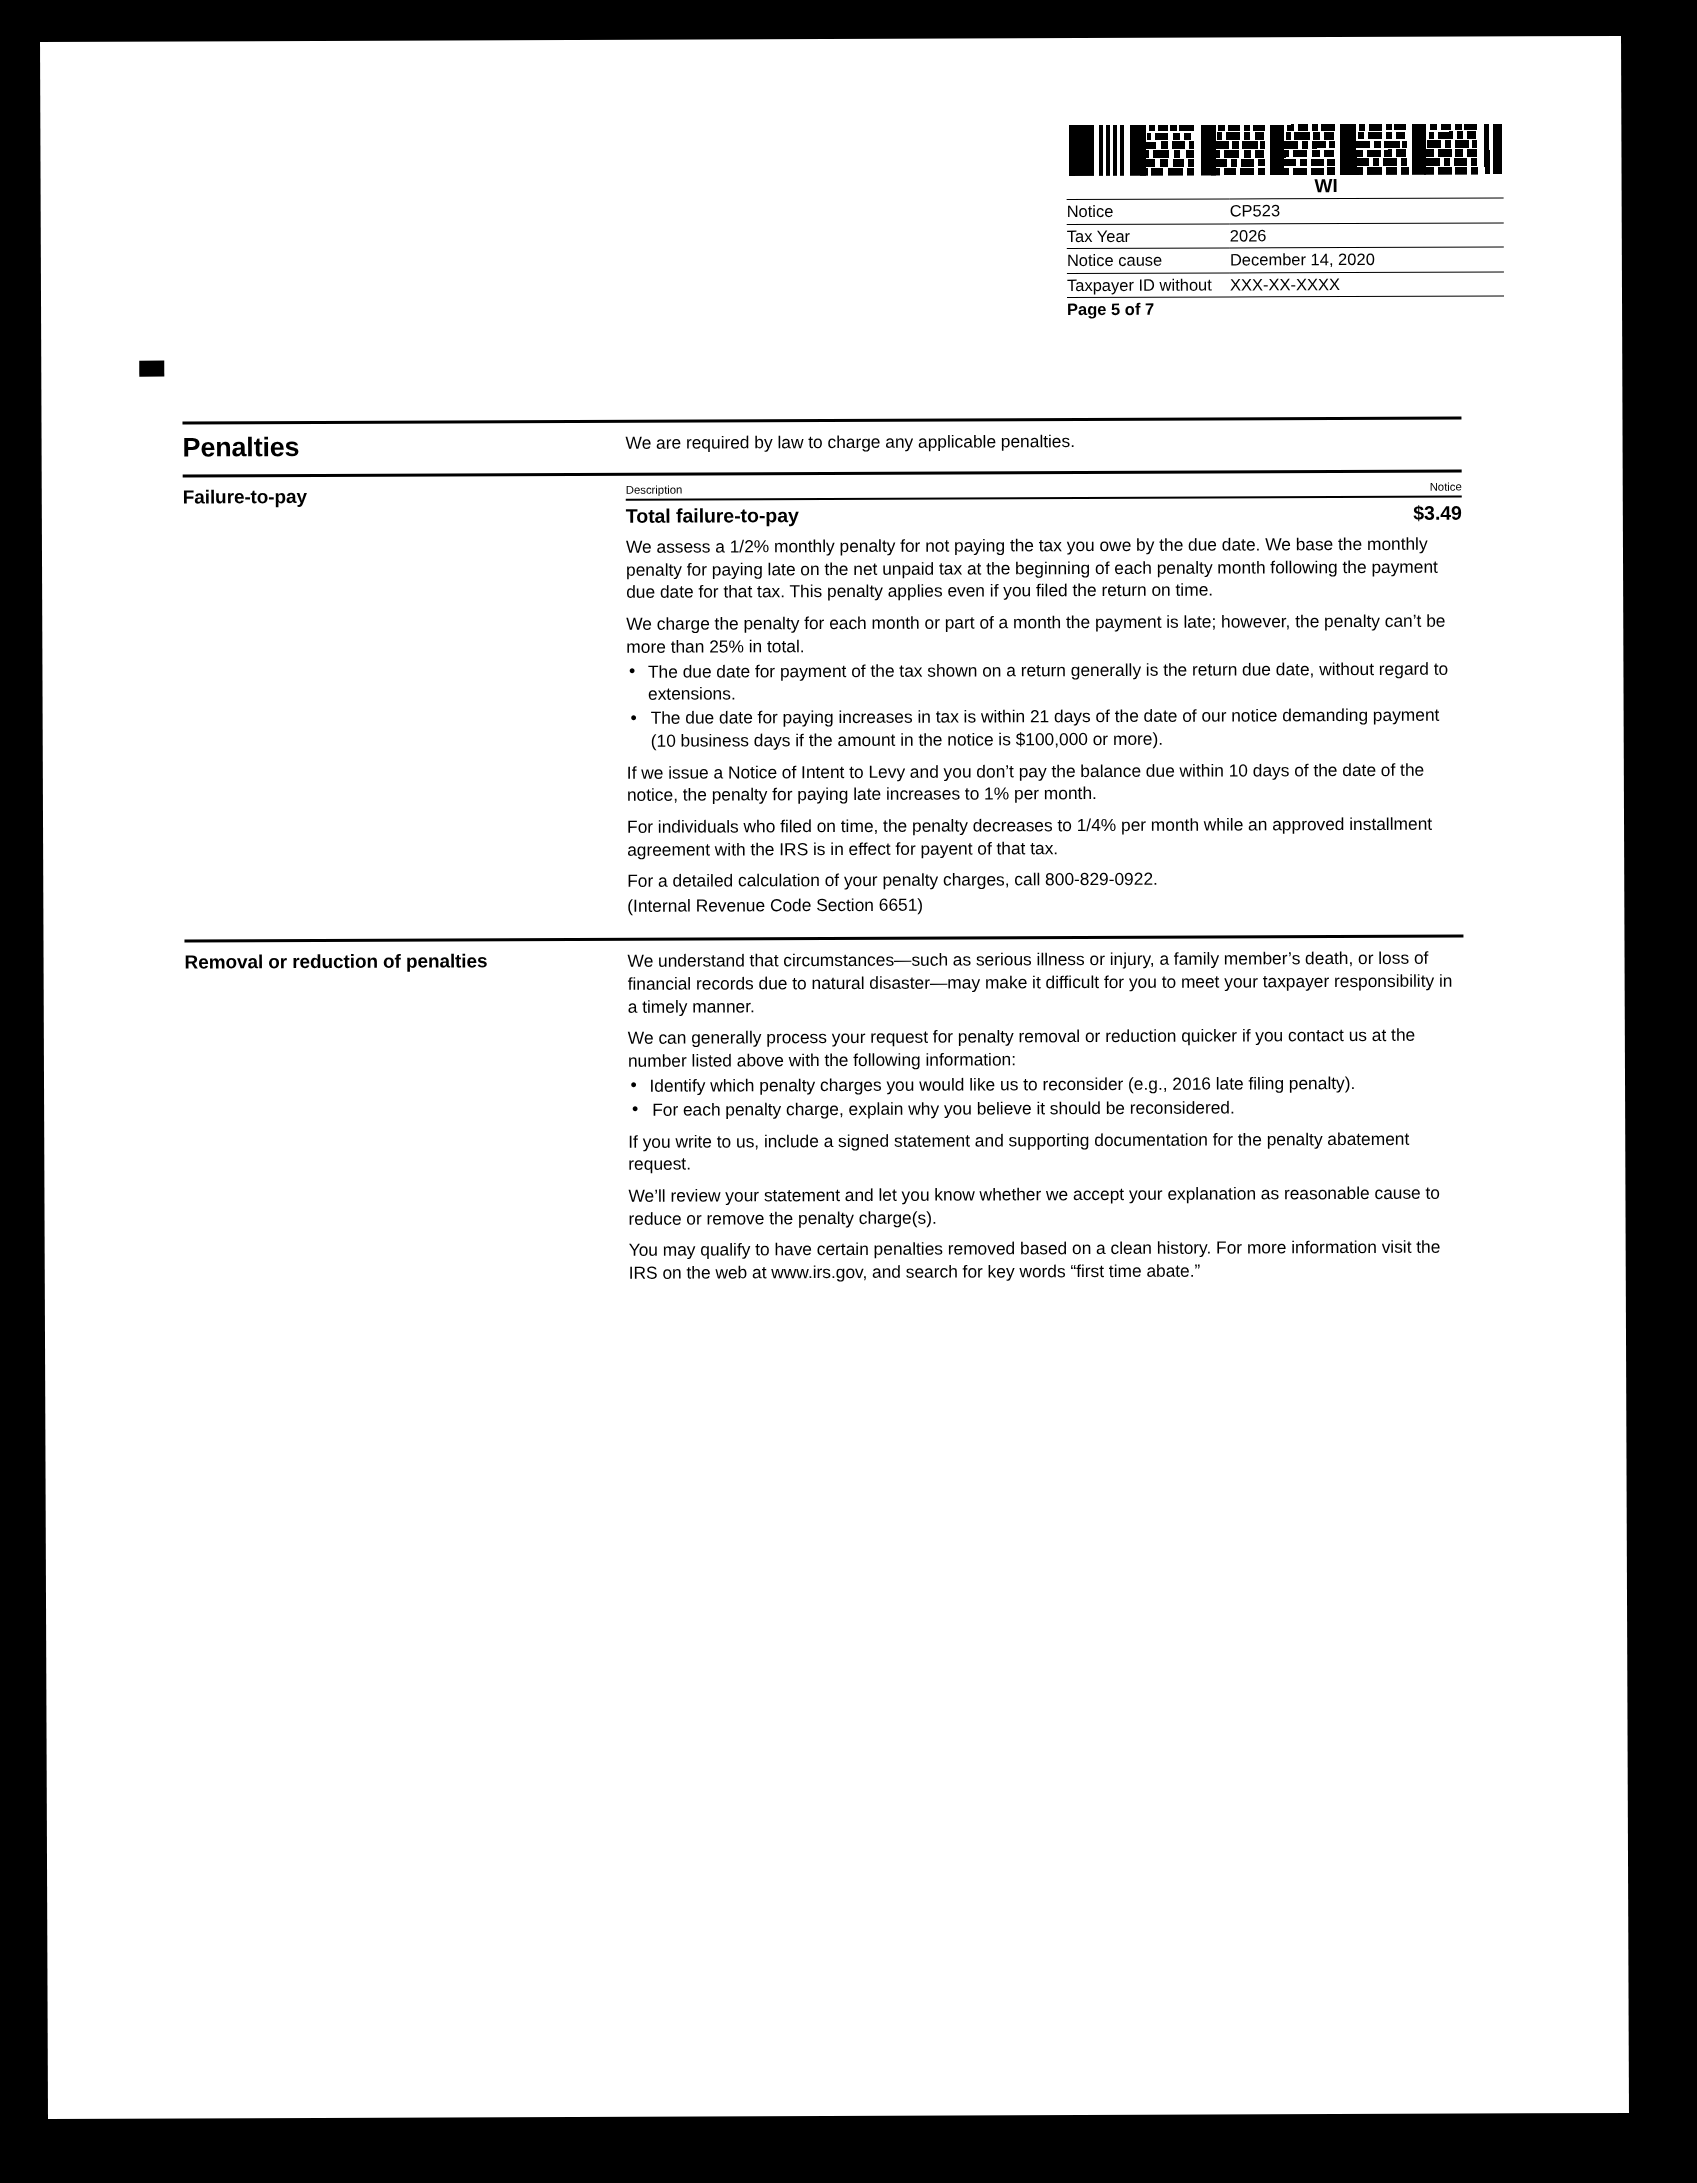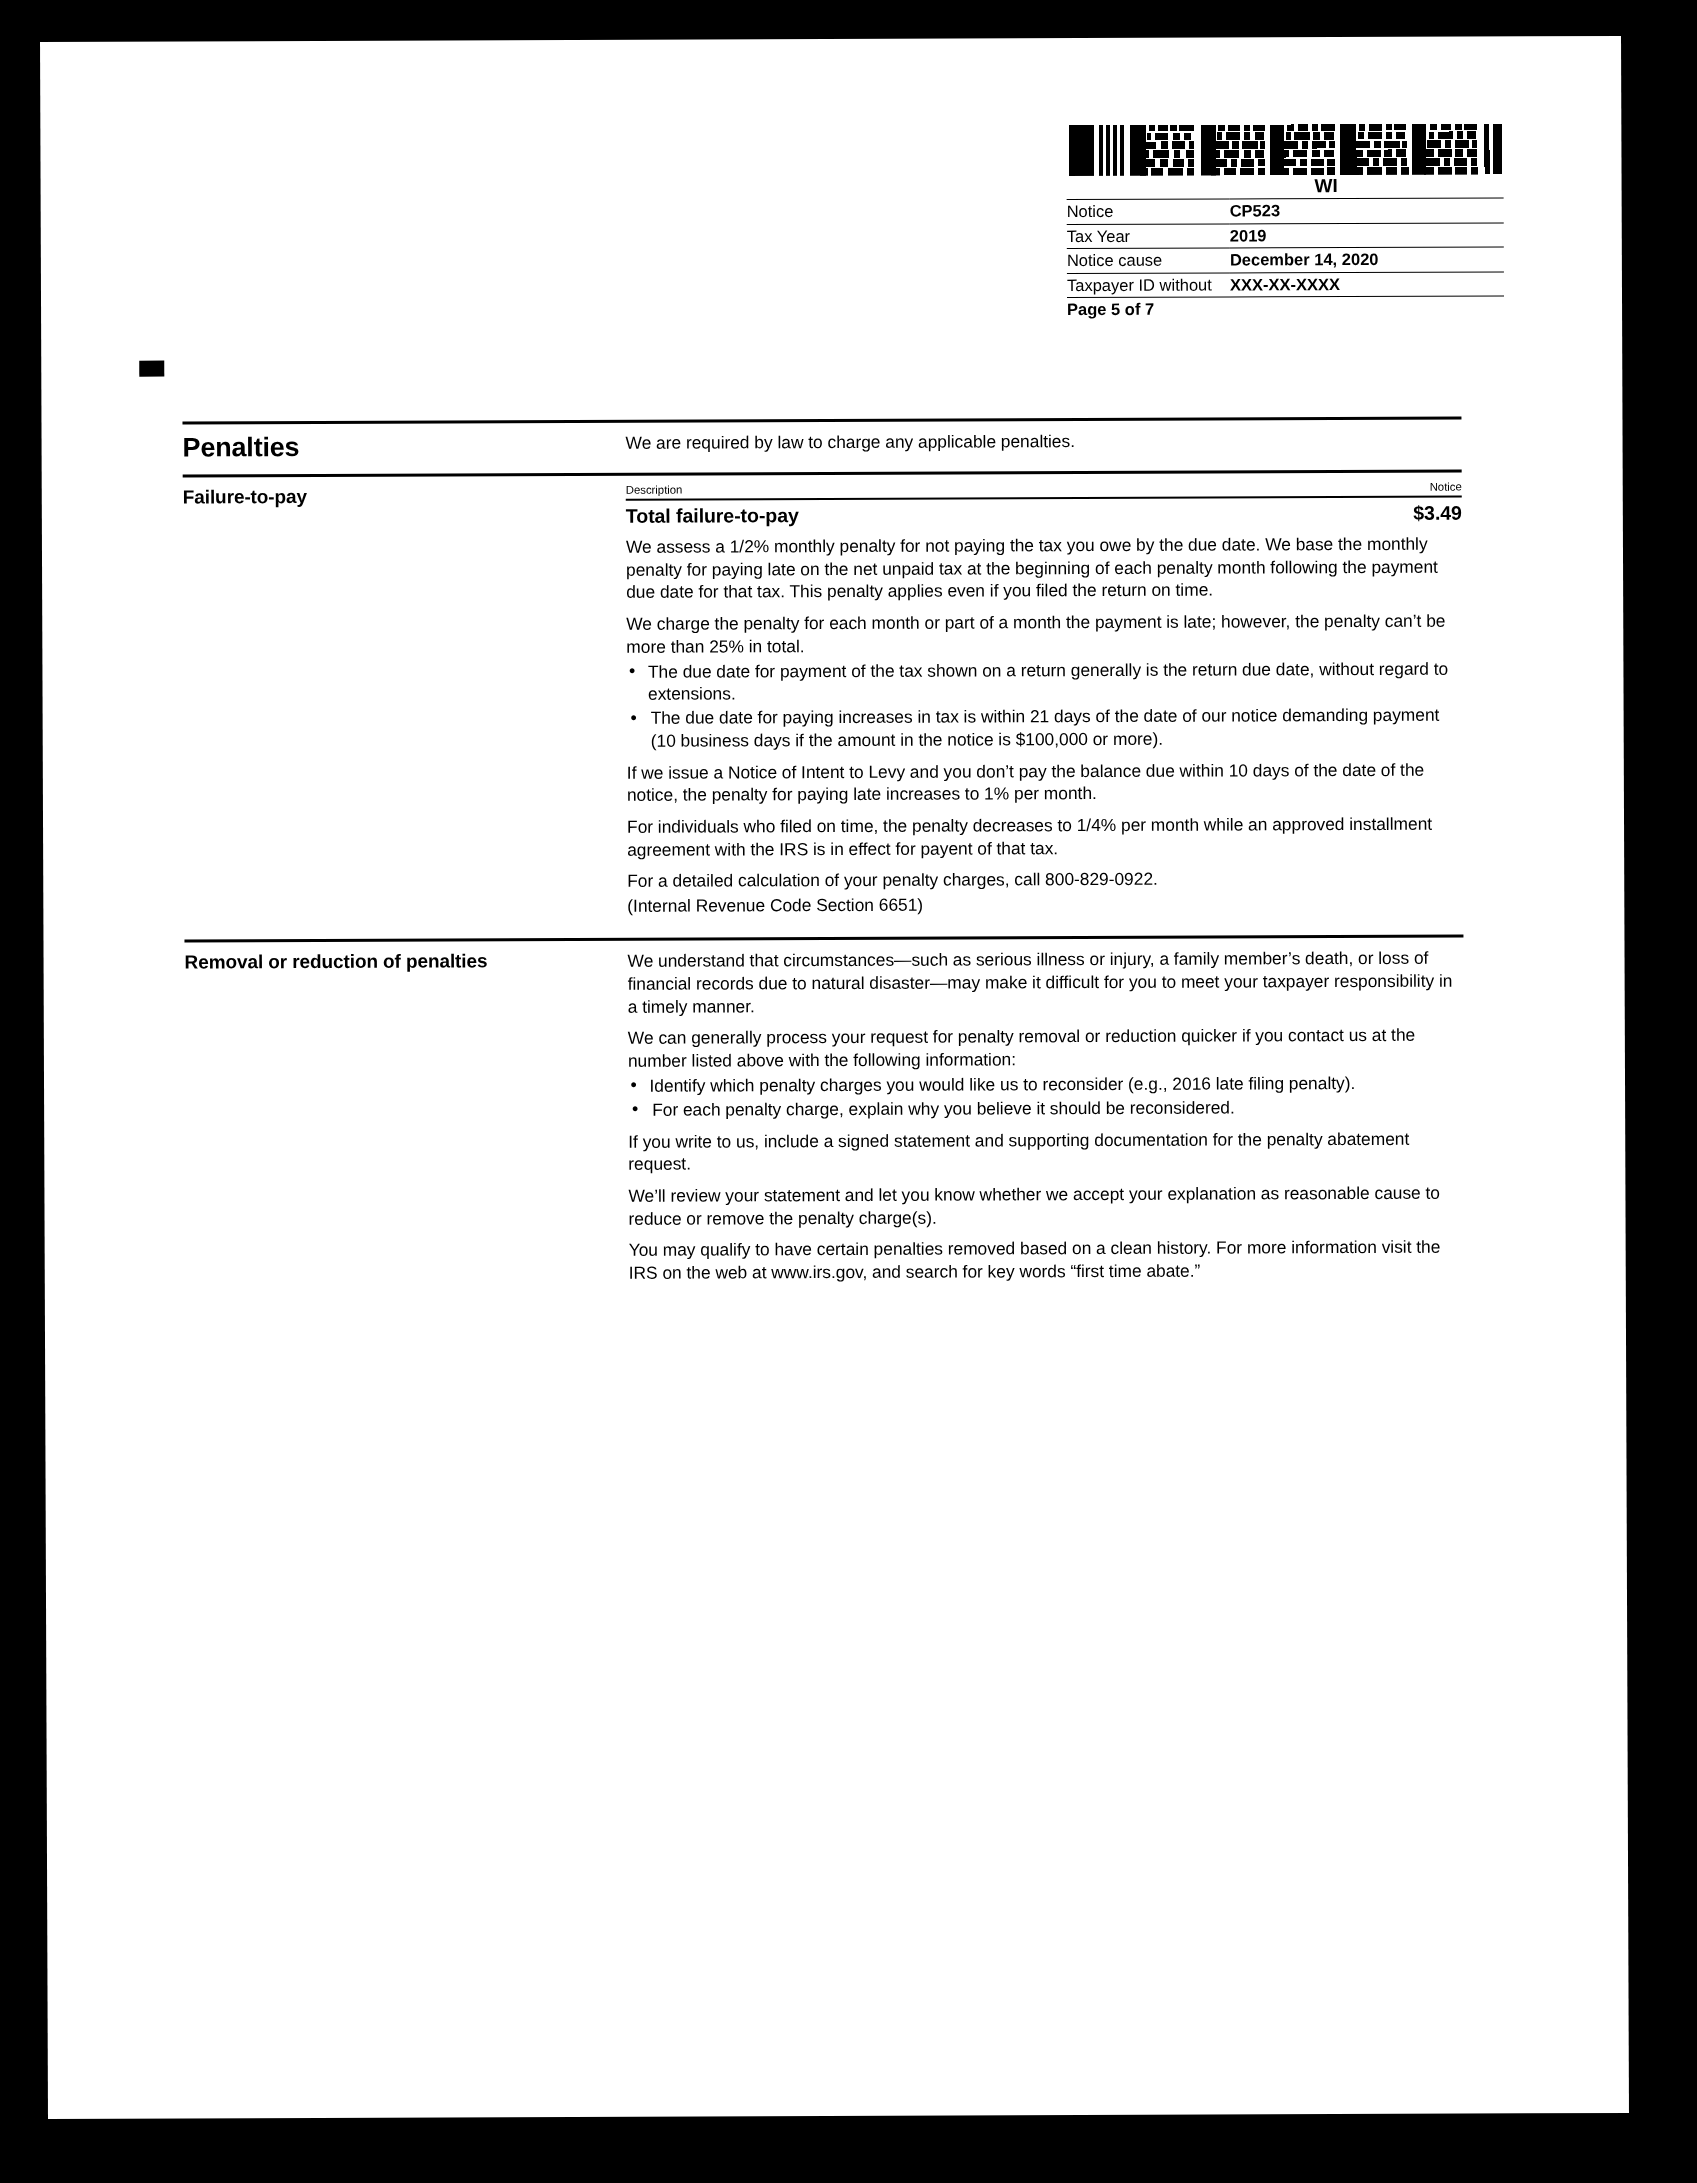--- a/index.html
+++ b/index.html
@@ -75,21 +75,21 @@
     font-size: 16.5px;
     padding: 1.9px 0 3.2px 0;
     line-height: 1.12;
     vertical-align: baseline;
     white-space: nowrap;
   }
   table.meta td.lbl {
     font-weight: normal;
     width: 163px;
   }
-  table.meta td.val { font-weight: bold; }
+  table.meta td.val { font-weight: normal; }
   table.meta tr.pagerow td {
     font-weight: bold;
     border-top: 1.4px solid #000;
   }
 
   
   #body {
     position: absolute;
     left: 141px;
     top: 380px;
@@ -314,21 +314,21 @@
       <div id="state-code">WI</div>
 
       <table class="meta">
         <tbody>
             <tr>
           <td class="lbl">Notice</td>
           <td class="val">CP523</td>
         </tr>
         <tr>
           <td class="lbl">Tax Year</td>
-          <td class="val">2019</td>
+          <td class="val">2026</td>
         </tr>
         <tr>
           <td class="lbl">Notice cause</td>
           <td class="val">December 14, 2020</td>
         </tr>
         <tr>
           <td class="lbl">Taxpayer ID without</td>
           <td class="val">XXX-XX-XXXX</td>
         </tr>
         <tr class="pagerow">

